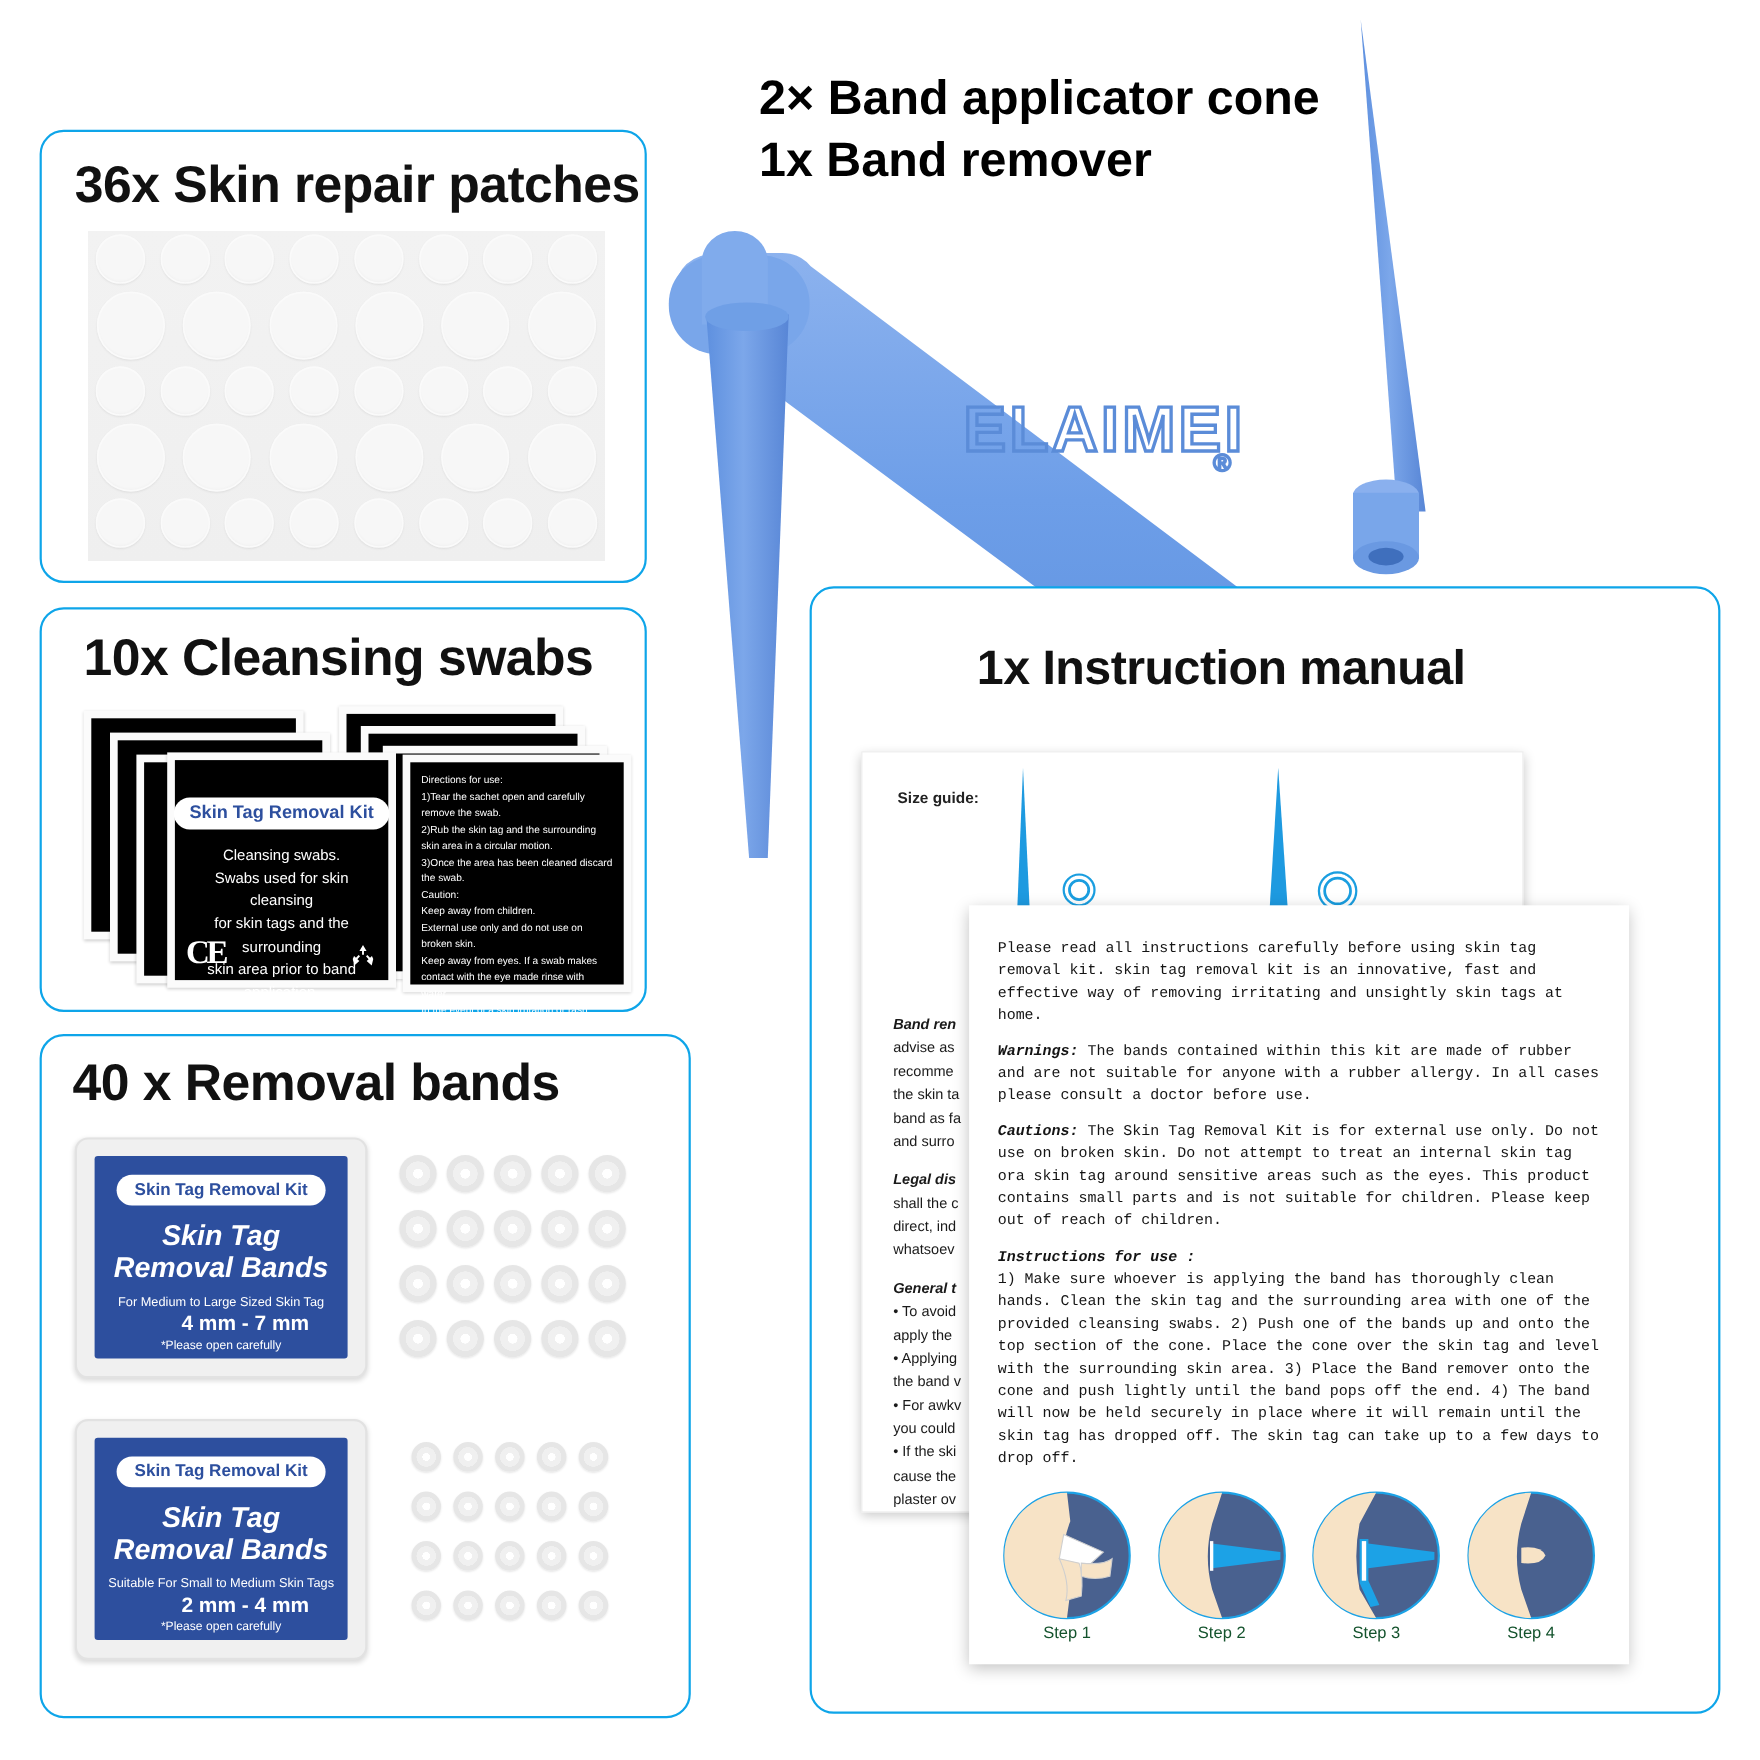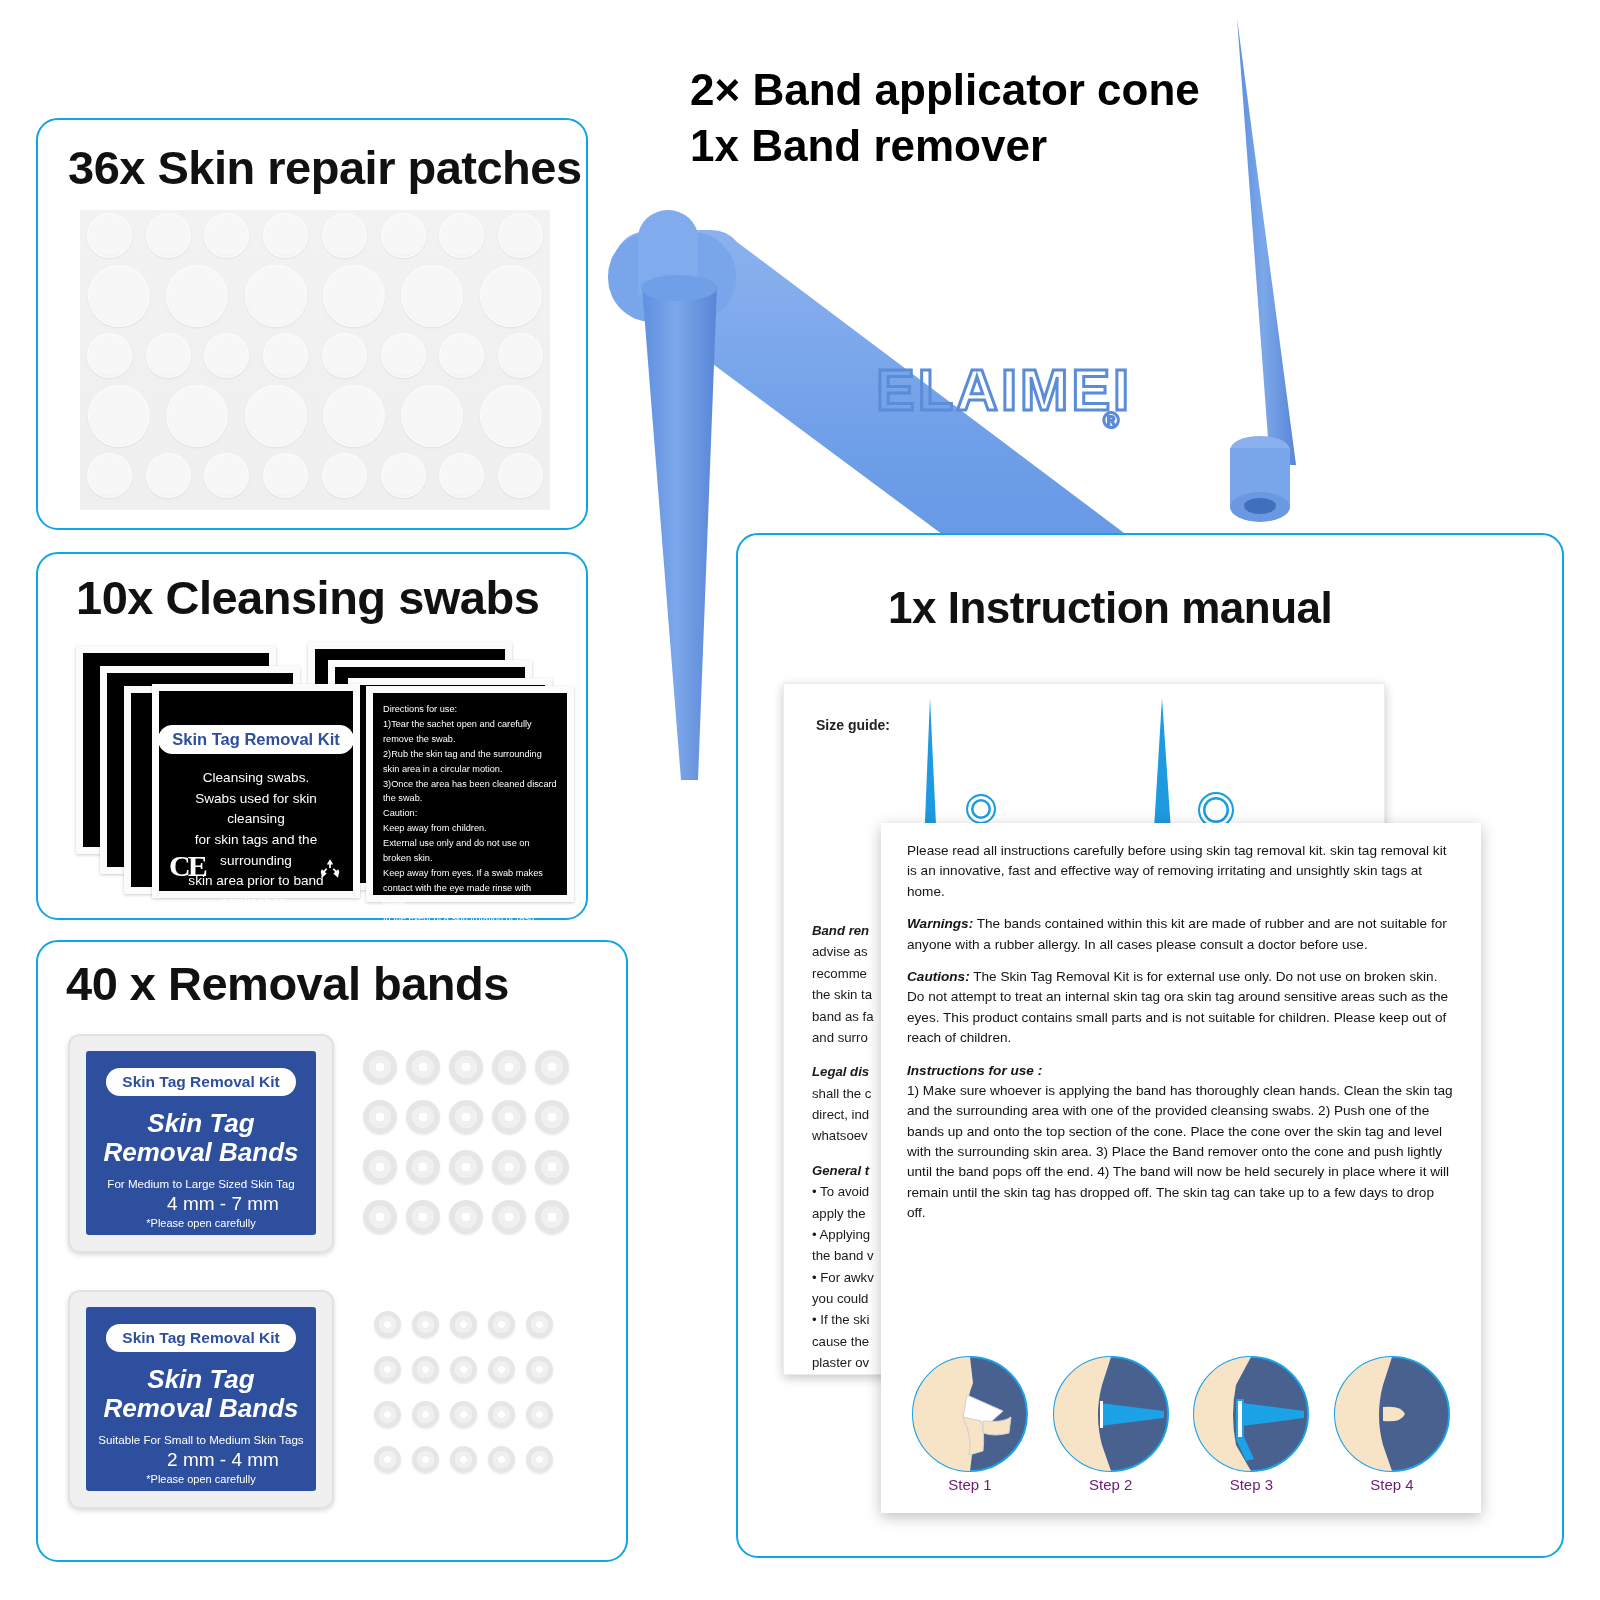--- a/index.html
+++ b/index.html
@@ -40,21 +40,21 @@
   
   #p-bands{left:36px;top:940px;width:592px;height:622px;}
   #bands-title{position:absolute;left:28px;top:14px;font-size:47px;}
   .band-case{position:absolute;background:#f0f0f0;border:2px solid #e2e2e2;border-radius:12px;
     box-shadow:0 2px 5px rgba(0,0,0,.14);}
   .case-label{position:absolute;inset:15px 16px 16px 16px;background:#2d4f9e;border-radius:3px;
     display:flex;flex-direction:column;align-items:center;padding-top:17px;box-sizing:border-box;}
   .case-pill{background:#fff;color:#2d4f9e;border-radius:30px;font-weight:bold;font-size:15.5px;padding:5px 16px;white-space:nowrap;}
   .case-big{color:#fff;font-weight:bold;font-style:italic;font-size:26px;line-height:1.1;text-align:center;margin-top:13px;}
   .case-small{color:#fff;font-size:11.6px;text-align:center;margin-top:11px;white-space:nowrap;}
-  .case-size{color:#fff;font-weight:normal;font-size:19px;text-align:center;margin-top:3px;margin-left:44px;}
+  .case-size{color:#fff;font-weight:bold;font-size:19px;text-align:center;margin-top:3px;margin-left:44px;}
   .case-note{color:#fff;font-size:11px;text-align:center;margin-top:2px;}
   .ring-grid{position:absolute;display:grid;grid-template-columns:repeat(5,1fr);}
   .ring{border-radius:50%;background:radial-gradient(circle at 50% 50%, #ffffff 0 18%, #f0f0f0 19% 46%, #e6e6e6 47% 72%, #f6f6f6 73% 100%);
     box-shadow:0 1px 2px rgba(0,0,0,.10);justify-self:center;align-self:center;}
 
   
   #tool-head{position:absolute;left:690px;top:62px;font-size:44px;font-weight:bold;line-height:1.28;}
 
   
   #tool-art{position:absolute;left:580px;top:10px;width:820px;height:800px;}
@@ -72,27 +72,27 @@
   .backtext{position:absolute;left:28px;top:236px;width:260px;font-size:13.2px;line-height:1.62;color:#1a1a1a;}
   .backtext b{display:block;font-style:italic;margin-top:13px;}
   .backtext b:first-child{margin-top:0;}
 
   .front-page{position:absolute;left:143px;top:288px;width:600px;height:690px;background:#fff;
     box-shadow:0 4px 14px rgba(0,0,0,.25);}
   .front-banner{height:92px;background:#1ca2e6;position:relative;}
   .banner-t1{position:absolute;left:42px;top:13px;color:#fff;font-size:33px;letter-spacing:.5px;}
   .banner-t2{position:absolute;left:42px;top:55px;color:#fff;font-size:19px;}
   .banner-logo{position:absolute;right:46px;top:14px;width:62px;height:62px;}
-  .front-body{padding:18px 26px 0 26px;font-size:13.6px;line-height:1.50;color:#141414;}
+  .front-body{padding:30px 26px 0 26px;font-size:13.6px;line-height:1.50;color:#141414;font-family:Liberation Mono, monospace;}
   .front-body p{margin:0 0 12px 0;}
   .front-body b{font-style:italic;}
   .steps{position:absolute;left:24px;right:24px;bottom:20px;display:flex;justify-content:space-between;}
   .step{width:130px;text-align:center;}
   .step svg{display:block;margin:0 auto;}
-  .step-lbl{font-size:15px;color:#701a75;margin-top:3px;}
+  .step-lbl{font-size:15px;color:#14532d;margin-top:3px;}
 </style>
 </head>
 <body>
 
 <div class="panel" id="p-patches">
   <div class="panel-title" id="patches-title">36x Skin repair patches</div>
   <div class="patch-sheet" id="patch-sheet">
       <div class="patch-row" style="height: 17%;">
         <div class="patch sm"></div>
         <div class="patch sm"></div>

